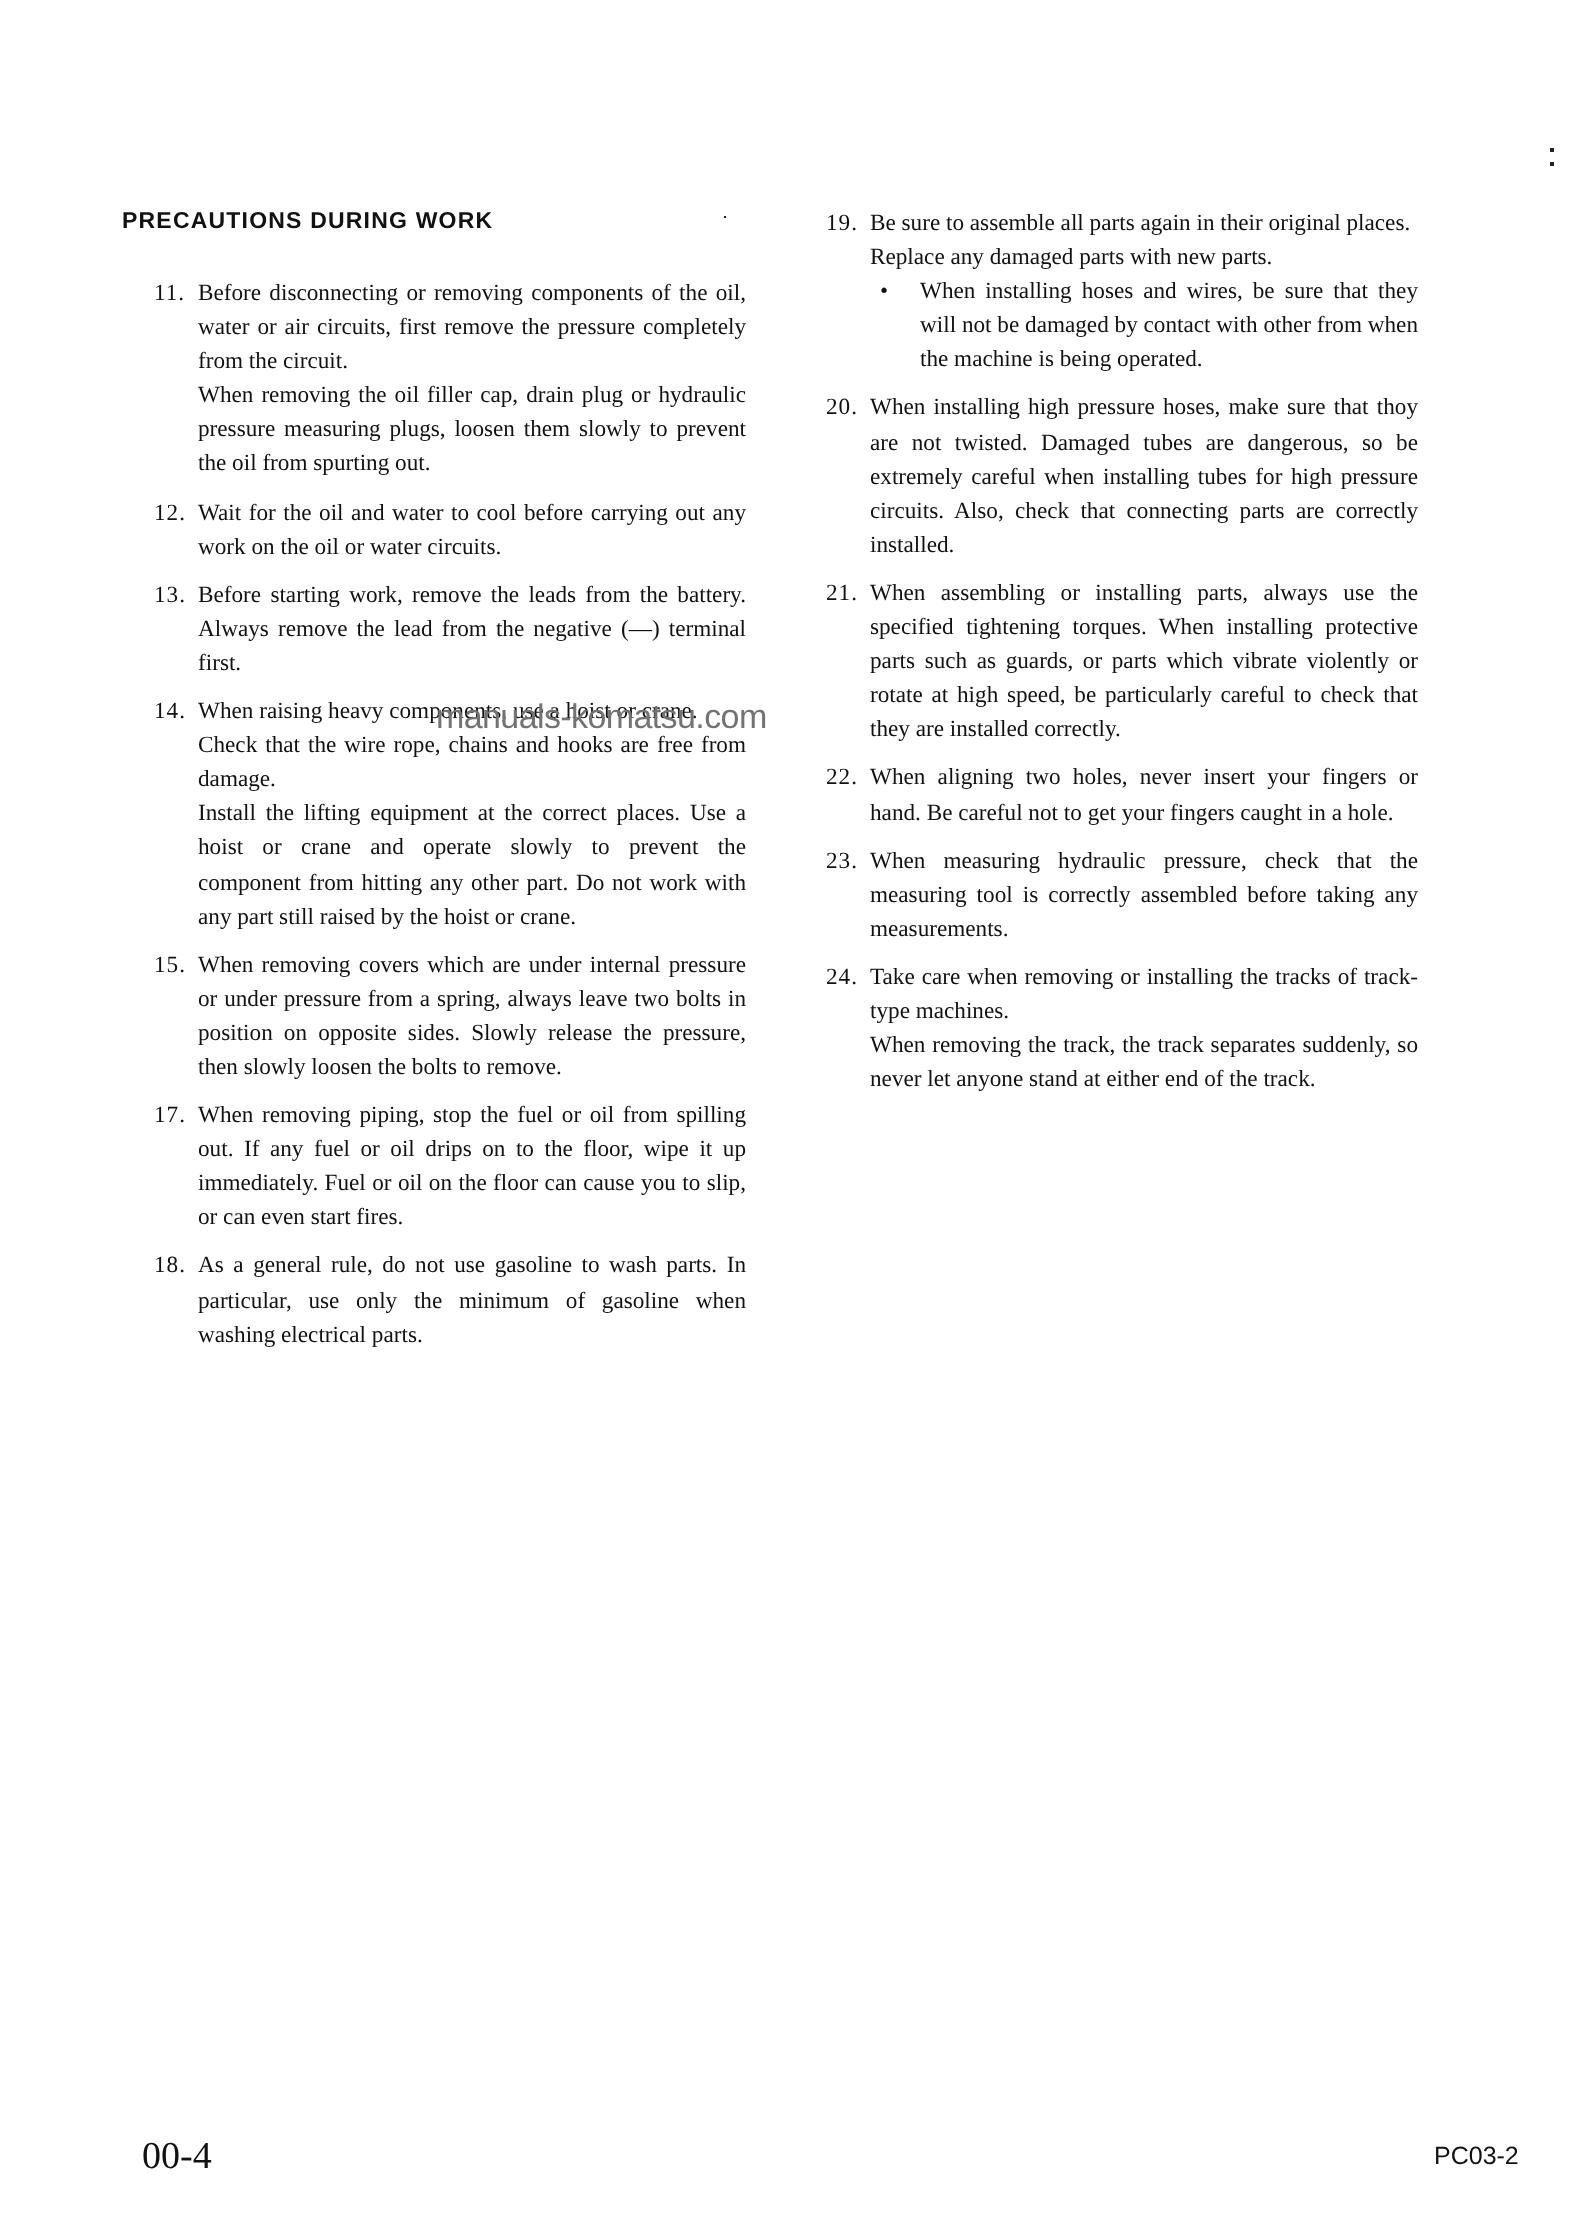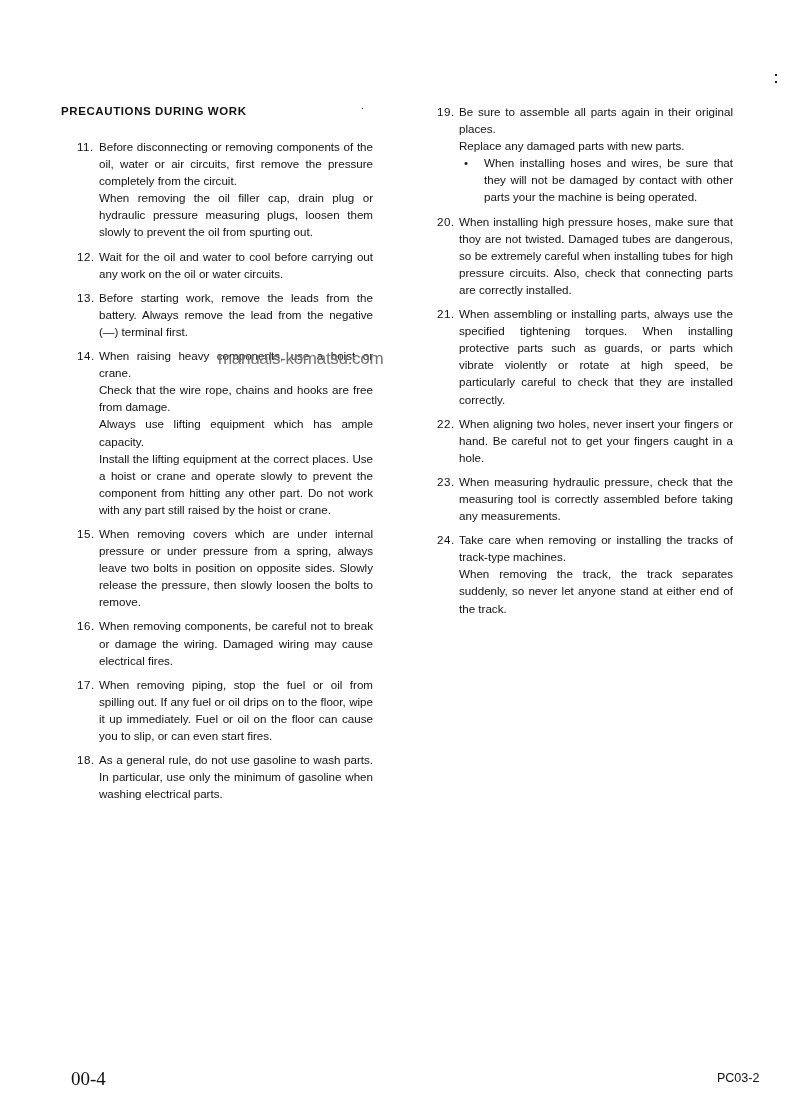--- a/index.html
+++ b/index.html
@@ -2,22 +2,22 @@
 <html><head>
 <meta charset="utf-8">
 <style>
   html, body { margin:0; padding:0; background:#ffffff; }
   body { width:789px; height:1109px; position:relative; overflow:hidden;
          font-family:"Liberation Sans", sans-serif; color:#111; }
   .page { position:absolute; left:0; top:0; width:789px; height:1109px; }
   .heading { position:absolute; left:61px; top:105px; font-size:11.5px; font-weight:bold;
              letter-spacing:0.6px; }
   .col { position:absolute; top:138px; width:296px; font-size:11.6px; line-height:17.1px; }
-  .col-left { left:77px; }
-  .col-right { left:437px; top:103px; }
+  .col-left { left:77px;font-family:Liberation Serif, serif; }
+  .col-right { left:413px; top:103px;font-family:Liberation Serif, serif; }
   .item { position:relative; padding-left:22px; margin-bottom:7px; text-align:justify; }
   .num { position:absolute; left:0; top:0; letter-spacing:0.5px; }
   .para { display:block; }
   .bullet-row { position:relative; padding-left:25px; }
   .bullet-dot { position:absolute; left:5px; top:0; }
   .watermark { position:absolute; left:218px; top:349px; font-size:17px; color:#737373;
                letter-spacing:-0.3px; white-space:nowrap; }
   .footer-page { position:absolute; left:71px; top:1068px; font-family:"Liberation Serif", serif;
                  font-size:19px;text-align:right; }
   .footer-code { position:absolute; left:673px; top:1071px; font-size:12.5px;margin-left:44px; }
@@ -41,49 +41,44 @@
       <span class="para">Wait for the oil and water to cool before carrying out any work on the oil or water circuits.</span>
     </div>
     <div class="item">
       <span class="num">13.</span>
       <span class="para">Before starting work, remove the leads from the battery. Always remove the lead from the negative (—) terminal first.</span>
     </div>
     <div class="item">
       <span class="num">14.</span>
       <span class="para">When raising heavy components, use a hoist or crane.</span>
       <span class="para">Check that the wire rope, chains and hooks are free from damage.</span>
-      <span class="para">Always use lifting equipment which has ample capacity.</span>
       <span class="para">Install the lifting equipment at the correct places. Use a hoist or crane and operate slowly to prevent the component from hitting any other part. Do not work with any part still raised by the hoist or crane.</span>
     </div>
     <div class="item">
       <span class="num">15.</span>
       <span class="para">When removing covers which are under internal pressure or under pressure from a spring, always leave two bolts in position on opposite sides. Slowly release the pressure, then slowly loosen the bolts to remove.</span>
-    </div>
-    <div class="item">
-      <span class="num">16.</span>
-      <span class="para">When removing components, be careful not to break or damage the wiring. Damaged wiring may cause electrical fires.</span>
     </div>
     <div class="item">
       <span class="num">17.</span>
       <span class="para">When removing piping, stop the fuel or oil from spilling out. If any fuel or oil drips on to the floor, wipe it up immediately. Fuel or oil on the floor can cause you to slip, or can even start fires.</span>
     </div>
     <div class="item">
       <span class="num">18.</span>
       <span class="para">As a general rule, do not use gasoline to wash parts. In particular, use only the minimum of gasoline when washing electrical parts.</span>
     </div>
   </div>
 
   <div class="col col-right">
     <div class="item">
       <span class="num">19.</span>
       <span class="para">Be sure to assemble all parts again in their original places.</span>
       <span class="para">Replace any damaged parts with new parts.</span>
       <div class="bullet-row">
         <span class="bullet-dot">•</span>
-        <span class="para">When installing hoses and wires, be sure that they will not be damaged by contact with other parts your the machine is being operated.</span>
+        <span class="para">When installing hoses and wires, be sure that they will not be damaged by contact with other from when the machine is being operated.</span>
       </div>
     </div>
     <div class="item">
       <span class="num">20.</span>
       <span class="para">When installing high pressure hoses, make sure that thoy are not twisted. Damaged tubes are dangerous, so be extremely careful when installing tubes for high pressure circuits. Also, check that connecting parts are correctly installed.</span>
     </div>
     <div class="item">
       <span class="num">21.</span>
       <span class="para">When assembling or installing parts, always use the specified tightening torques. When installing protective parts such as guards, or parts which vibrate violently or rotate at high speed, be particularly careful to check that they are installed correctly.</span>
     </div>

